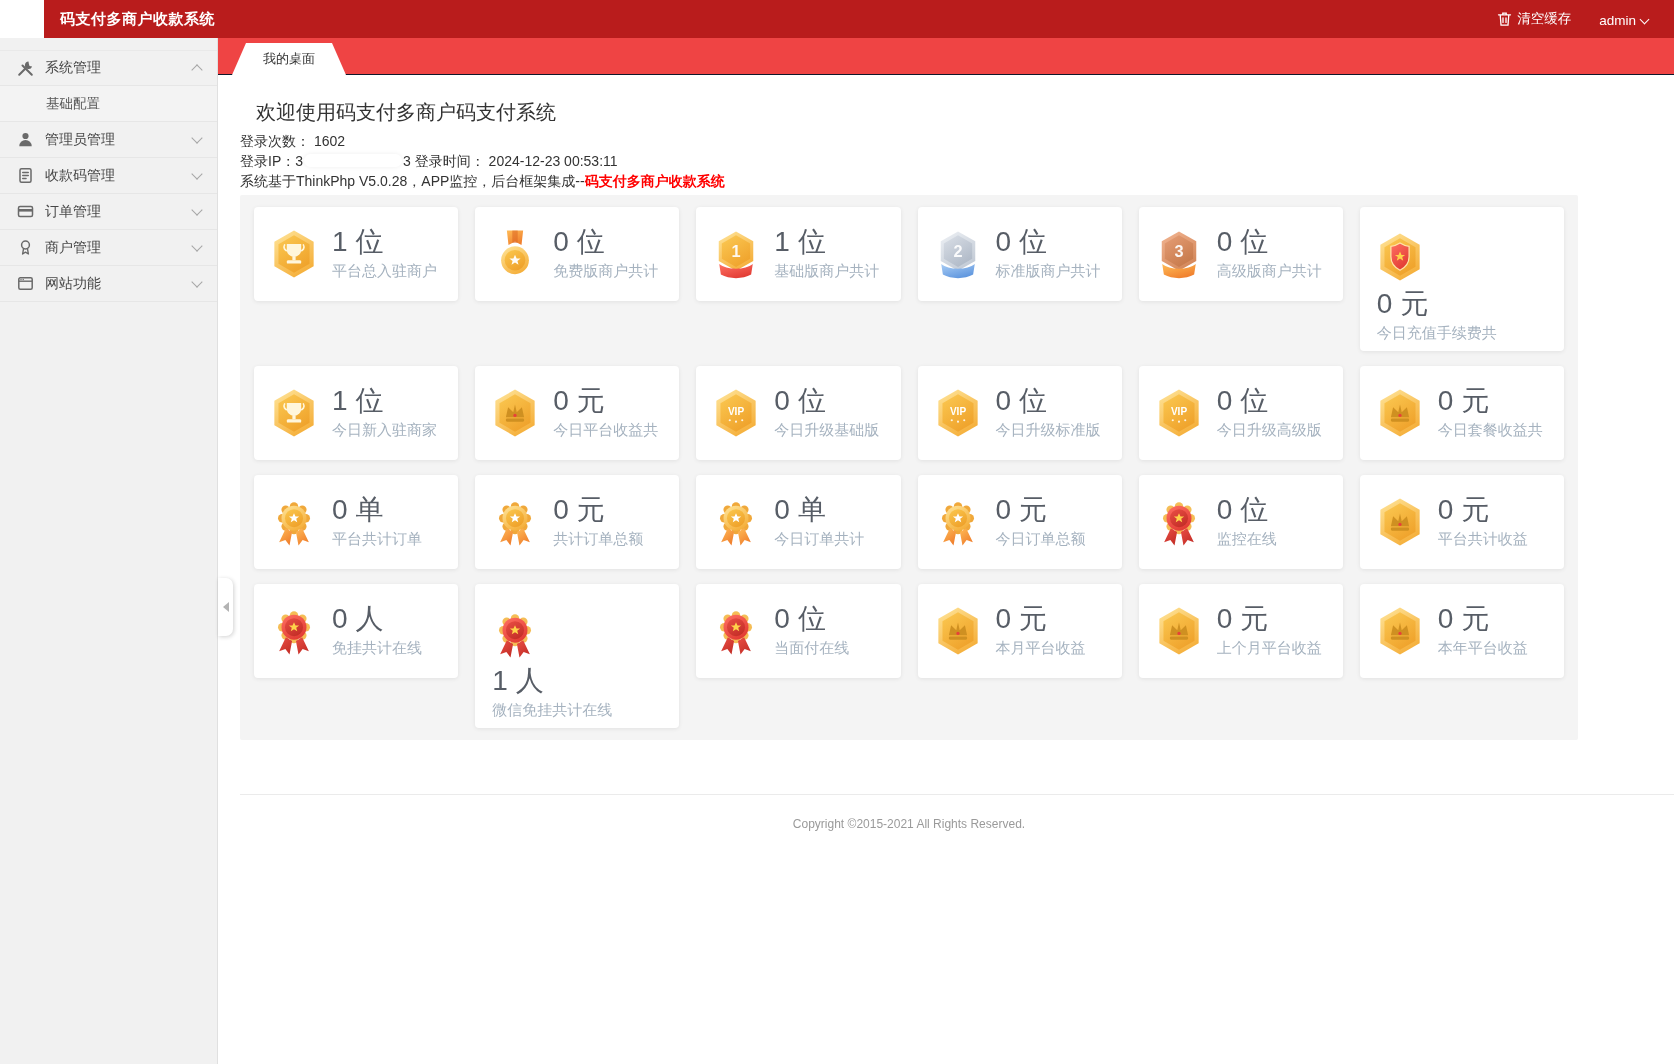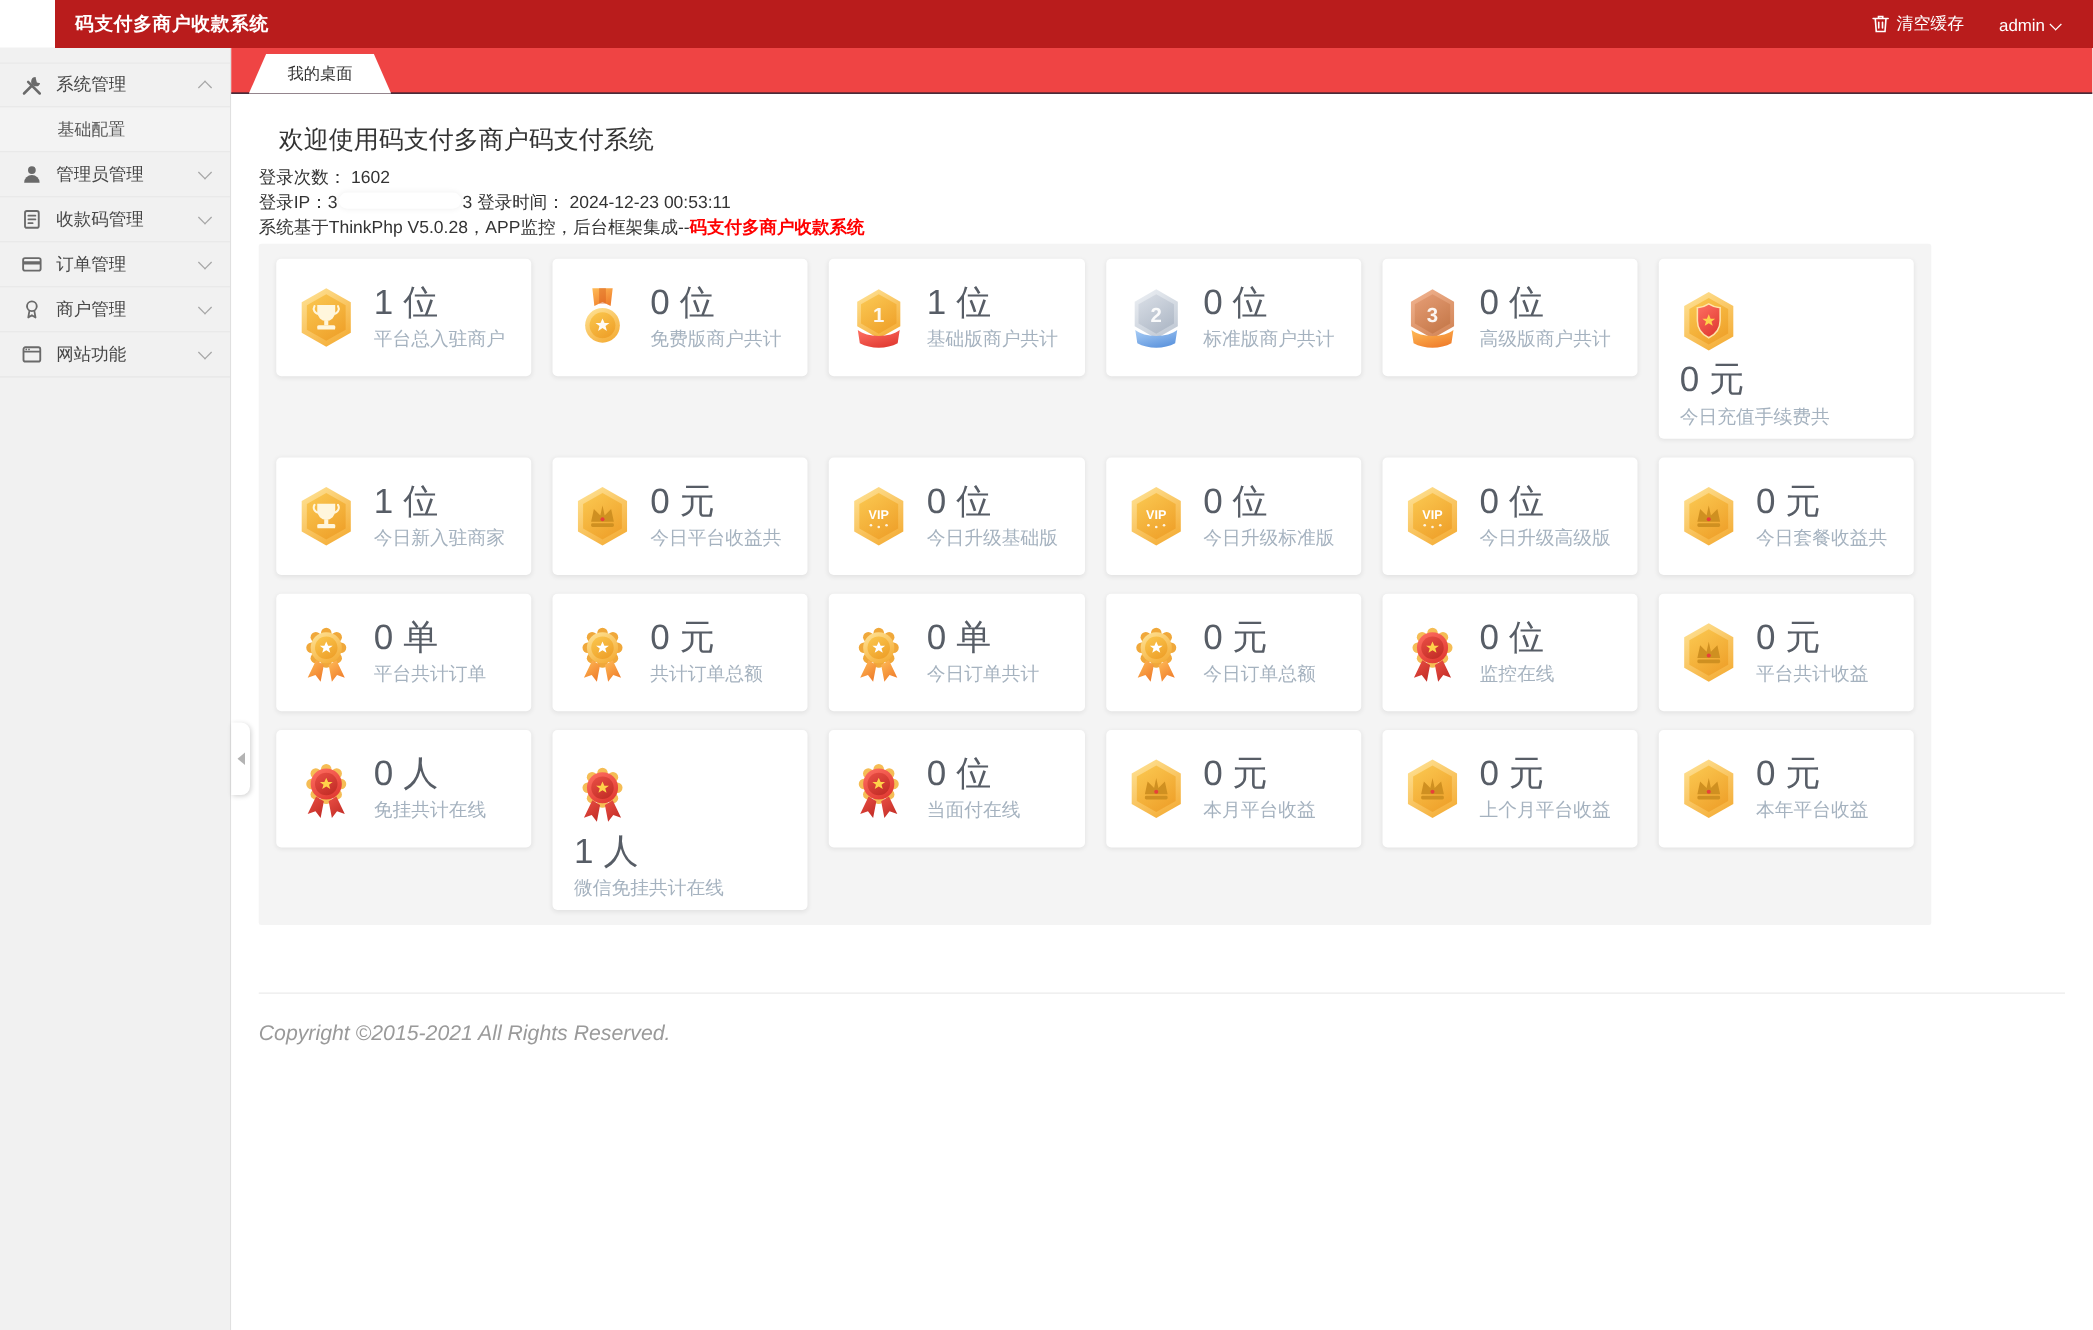--- a/index.html
+++ b/index.html
@@ -13,21 +13,21 @@
     position:fixed; top:0; left:0; width:1674px; height:38px; background:#b91c1c;
     color:#fff; display:flex; align-items:center; padding:0 16px; z-index:20;margin-left:44px;
   }
   .header-title { font-size:15px; font-weight:bold; letter-spacing:.5px; }
   .header-right { margin-left:auto; display:flex; align-items:flex-end; gap:28px; font-size:13.5px; padding-right:6px; }
   .hbtn { display:flex; align-items:center; gap:5px; cursor:pointer; }
   .chev-w { width:7px; height:7px; border-right:1.5px solid #fff; border-bottom:1.5px solid #fff; transform:rotate(45deg); margin-top:-3px; }
   
   .layout { display:flex; padding-top:38px; height:1064px; }
   
-  .sidebar { width:185px; flex:none; background:#f1f1f1; border-right:1px solid #e0e0e0; padding-top:12px; }
+  .sidebar { width:218px; flex:none; background:#f1f1f1; border-right:1px solid #e0e0e0; padding-top:12px; }
   .sb-item {
     height:36px; display:flex; align-items:center; padding:0 16px 0 17px;
     border-bottom:1px solid #e6e6e6; font-size:14px; color:#474747; cursor:pointer; background:#f1f1f1;
   }
   .sb-item:first-child { border-top:1px solid #e9e9e9; }
   .sb-ic { width:19px; margin-right:9px; display:flex; align-items:center; }
   .sb-label { flex:1; }
   .chev { width:8px; height:8px; border-right:1.6px solid #a6a6a6; border-bottom:1.6px solid #a6a6a6; }
   .chev.down { transform:rotate(45deg); margin-top:-4px; }
   .chev.up   { transform:rotate(225deg); margin-top:4px; }
@@ -68,21 +68,21 @@
   .card-label { font-size:15px; color:#a5b2bf; margin-top:4px; white-space:nowrap; }
   
   .handle {
     position:absolute; left:0; top:540px; width:15px; height:58px; background:#fff;
     border-radius:0 7px 7px 0; box-shadow:1px 1px 4px rgba(0,0,0,.18);
     display:flex; align-items:center; justify-content:center; cursor:pointer;
   }
   .handle-arrow { width:0; height:0; border-top:5px solid transparent; border-bottom:5px solid transparent; border-right:6px solid #b3b3b3; }
   
   .footer { width:1445px; border-top:1px solid #ebebeb; margin-top:54px; padding:22px 0 0; }
-  .footer-text { width:1338px; text-align:left; font-size:17px; color:#9a9a9a;font-style:italic; }
+  .footer-text { width:1338px; text-align:center; font-size:12px; color:#9a9a9a; }
 </style>
 </head>
 <body>
 
 <svg width="0" height="0" style="position:absolute" aria-hidden="true">
   <defs>
     <linearGradient id="gGold" x1="0" y1="0" x2="0.6" y2="1">
         <stop offset="0" stop-color="#ffe59a"></stop>
         <stop offset="1" stop-color="#f5b03c"></stop>
       </linearGradient>

